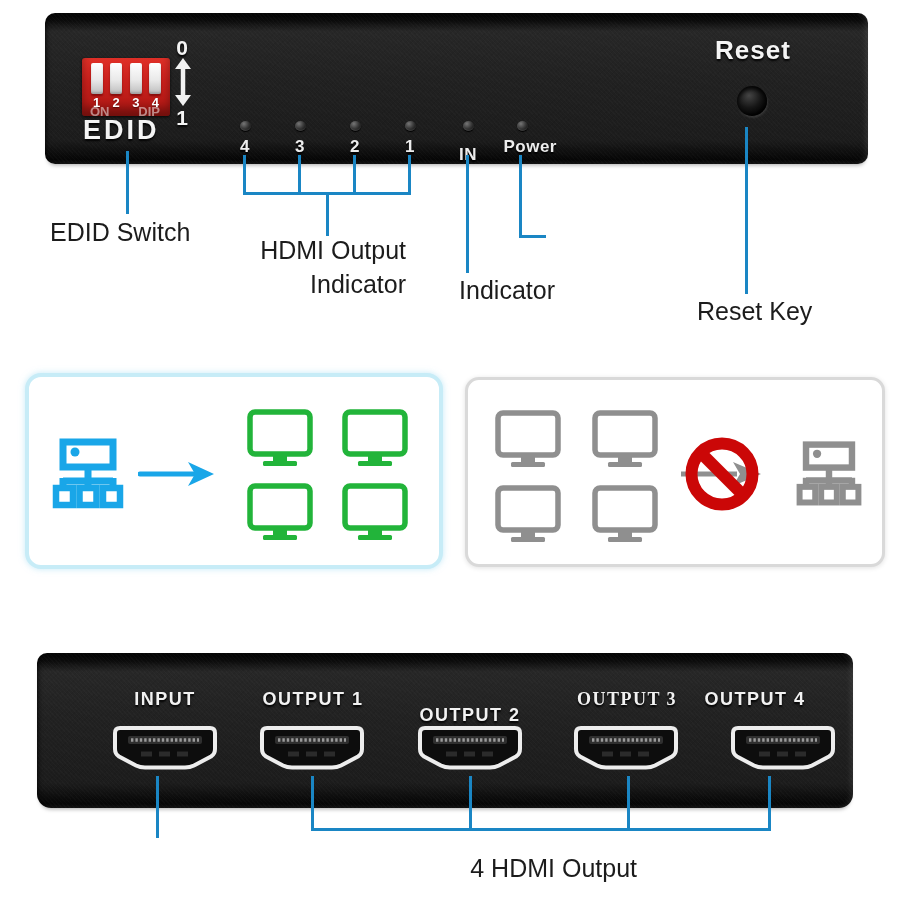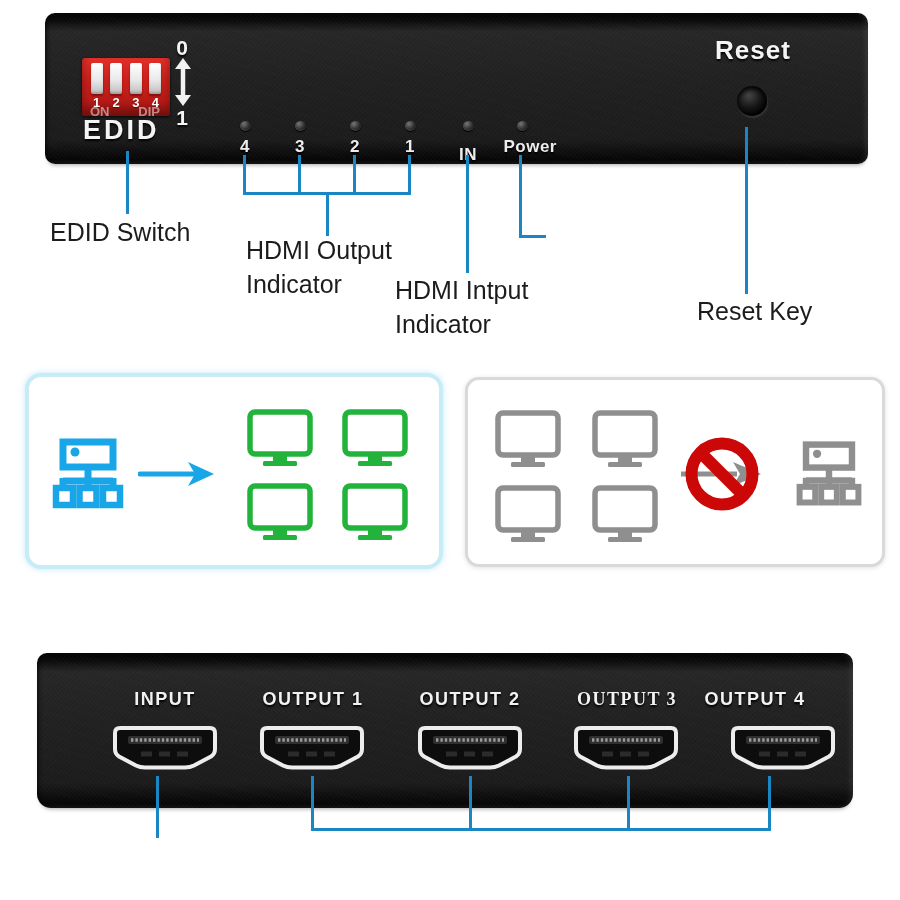--- a/index.html
+++ b/index.html
@@ -47,21 +47,21 @@
        box-shadow:0 1px 1px #000, inset 0 -1px 1px rgba(255,255,255,.12);}
   .led-label{position:absolute;width:70px;text-align:center;color:#ededed;font-size:17px;font-weight:800;
              letter-spacing:.5px;text-shadow:0 2px 1px rgba(0,0,0,.9);}
   .reset-hole{position:absolute;left:692px;top:73px;width:30px;height:30px;border-radius:50%;
               background:radial-gradient(circle at 40% 32%, #454545 0%, #161616 45%, #000 75%);
               box-shadow:1px 2px 2px rgba(255,255,255,.10), inset 0 3px 4px rgba(0,0,0,.9);}
   
   .vline,.hline{position:absolute;background:var(--callout-blue);}
   .vline{width:3px;} .hline{height:3px;}
   .ann{position:absolute;color:#1c1c1c;font-size:25px;line-height:34px;}
-  .ann.center{text-align:left;}
+  .ann.center{text-align:right;}
   
   .infobox{position:absolute;background:#fff;}
   .infobox.allowed{left:25px;top:373px;width:410px;height:188px;border:4px solid var(--box-blue-border);
                    border-radius:16px;box-shadow:0 0 6px rgba(150,215,240,.55);}
   .infobox.forbidden{left:465px;top:377px;width:414px;height:184px;border:3px solid var(--box-gray-border);
                      border-radius:14px;box-shadow:0 1px 5px rgba(0,0,0,.12);}
   .icon{position:absolute;}
   
   .port-label{position:absolute;top:36px;width:140px;text-align:center;color:#f2f2f2;font-size:18px;
               font-weight:800;letter-spacing:1.5px;text-shadow:0 2px 2px rgba(0,0,0,.95);}
@@ -134,21 +134,20 @@
   <div class="vline" style="left:519px;top:155px;height:83px;"></div>
   <div class="hline" style="left:519px;top:235px;width:27px;"></div>
   <div class="vline" style="left:745px;top:127px;height:167px;"></div>
 
   <div class="ann" style="left:50px;top:215px;">EDID Switch</div>
   <div class="ann center" style="left:246px;top:233px;width:160px;">
     <div>HDMI Output</div>
     <div>Indicator</div>
   </div>
   <div class="ann center" style="left:395px;top:273px;width:160px;">
-    <div>HDMI Intput</div>
     <div>Indicator</div>
   </div>
   <div class="ann" style="left:697px;top:294px;">Reset Key</div>
 
   <div class="infobox allowed">
     <svg class="icon" style="left:21px;top:60px;--c:var(--splitter-blue);" width="76" height="74" viewBox="0 0 76 74">
       <g fill="none" style="stroke:var(--c)" stroke-width="7">
         <rect x="13" y="5" width="50" height="25"></rect>
         <path d="M38 30 V44 M13 44 H63 M13 41 V51 M38 41 V51 M63 41 V51"></path>
       </g>
@@ -222,21 +221,21 @@
         <rect x="6" y="51" width="17" height="17"></rect>
         <rect x="29.5" y="51" width="17" height="17"></rect>
         <rect x="53" y="51" width="17" height="17"></rect>
       </g>
     </svg>
   </div>
 
   <div class="panel rear">
     <div class="port-label" style="left:58px;">INPUT</div>
     <div class="port-label" style="left:206px;">OUTPUT 1</div>
-    <div class="port-label" style="left:363px;">OUTPUT 2</div>
+    <div class="port-label" style="left:363px;margin-top:16px;">OUTPUT 2</div>
     <div class="port-label" style="left:520px;font-family:Liberation Serif, serif;">OUTPUT 3</div>
     <div class="port-label" style="left:648px;">OUTPUT 4</div>
 
     <svg class="port" style="left:76px;" width="104" height="52" viewBox="0 0 104 52">
       <path d="M7 3 H97 Q102 3 102 8 V24 Q102 29 98 31.5 L81 40.5 Q77 42.5 72 42.5 H32 Q27 42.5 23 40.5 L6 31.5 Q2 29 2 24 V8 Q2 3 7 3 Z" fill="#0d0d0d" stroke="#ededed" stroke-width="4" stroke-linejoin="round"></path>
       <rect x="15" y="11" width="74" height="8" rx="2" fill="#2f2f2f"></rect>
       <line x1="18" y1="15" x2="86" y2="15" stroke="#9a9a9a" stroke-width="3.5" stroke-dasharray="2.4 2"></line>
       <line x1="28" y1="29" x2="76" y2="29" stroke="#2b2b2b" stroke-width="5" stroke-dasharray="11 7"></line>
     </svg>
     <svg class="port" style="left:223px;" width="104" height="52" viewBox="0 0 104 52">
@@ -265,14 +264,15 @@
     </svg>
   </div>
 
   <div class="vline" style="left:156px;top:776px;height:62px;"></div>
   <div class="vline" style="left:311px;top:776px;height:55px;"></div>
   <div class="vline" style="left:469px;top:776px;height:55px;"></div>
   <div class="vline" style="left:627px;top:776px;height:55px;"></div>
   <div class="vline" style="left:768px;top:776px;height:55px;"></div>
   <div class="hline" style="left:311px;top:828px;width:460px;"></div>
 
+  <div class="ann center" style="left:437px;top:851px;width:200px;">4 HDMI Output</div>
 
 </div>
 
 </body></html>

